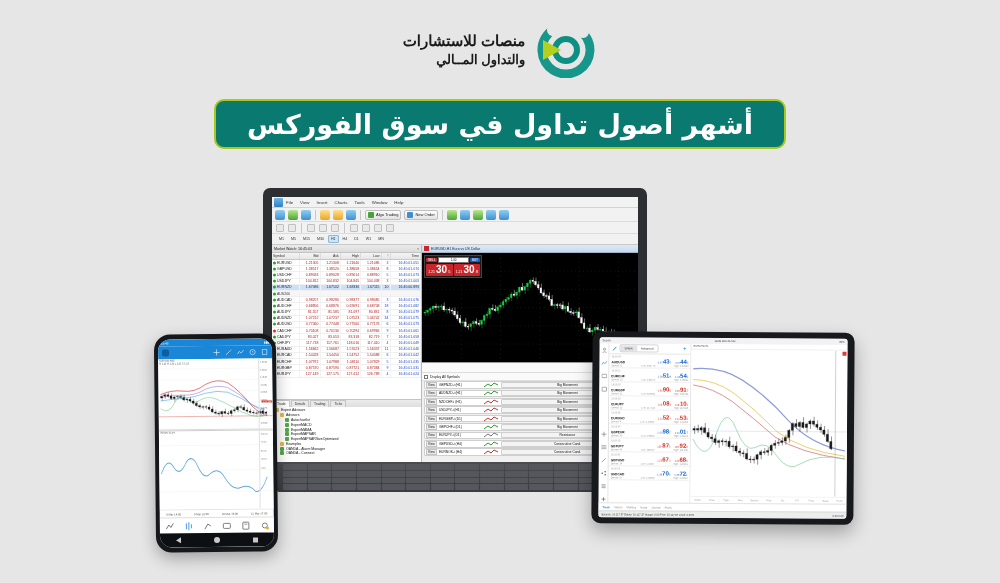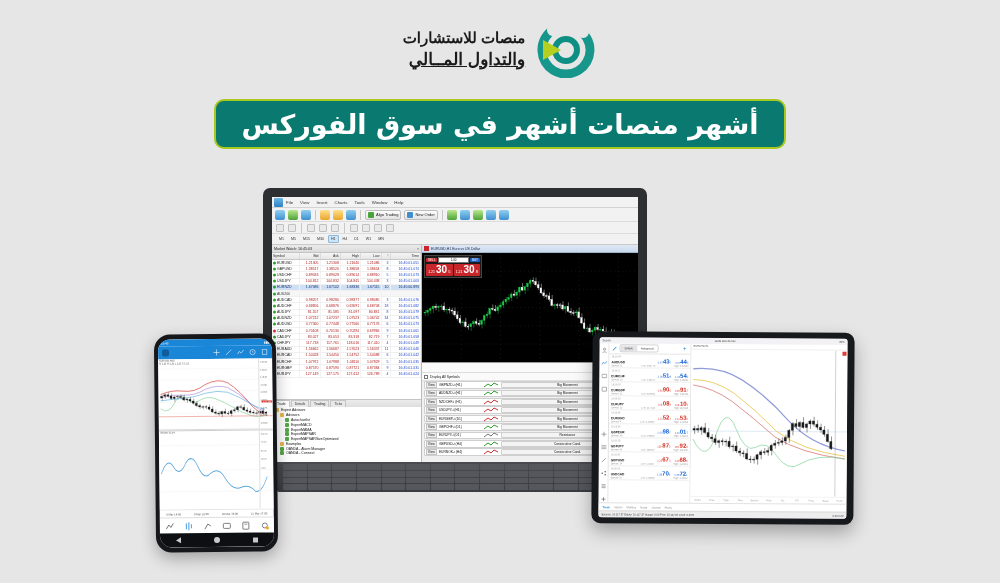--- a/index.html
+++ b/index.html
@@ -14,21 +14,21 @@
   
   .logo-row{
     position:absolute; top:22px; left:0; width:100%;
     display:flex; justify-content:center; align-items:center; gap:10px;
   }
   .logo-text{
     direction:rtl; text-align:right; color:#1a1a1a;
     font-weight:bold; line-height:1.35;
   }
   .logo-text .l1{ font-size:15px; letter-spacing:.5px;}
-  .logo-text .l2{ font-size:17px; letter-spacing:2px;text-decoration:underline;}
+  .logo-text .l2{ font-size:13px; letter-spacing:2px;}
   .logo-mark{ width:62px; height:56px; position:relative;}
 
   .banner-wrap{
     position:absolute; top:99px; left:50%; transform:translateX(-50%);
     width:572px; height:50px;
   }
   .banner{
     width:100%; height:100%;
     background:#0a7a70;
     border:2px solid #a9c81d;
@@ -279,21 +279,21 @@
       <path d="M31 4 A24 24 0 1 1 30.9 4 Z" fill="none" stroke="#17968c" stroke-width="9"></path>
       <path d="M48 10 A24 24 0 0 0 18 8" fill="none" stroke="#e6e6e6" stroke-width="12" stroke-linecap="round"></path>
       <circle cx="31" cy="28" r="11" fill="none" stroke="#0e8f83" stroke-width="6"></circle>
       <path d="M8 18 L26 28 L8 38 Z" fill="#b5cf1e"></path>
     </svg>
   </div>
 </div>
 
 <div class="banner-wrap">
   <div class="banner">
-    <span>أشهر منصات أشهر في سوق الفوركس</span>
+    <span>أشهر أصول تداول في سوق الفوركس</span>
   </div>
 </div>
 
 <div class="laptop">
   <div class="laptop-lid">
     <div class="laptop-screen">
 
       <div class="mt-menubar">
         <div class="mt-appicon"></div>
         <span>File</span>

